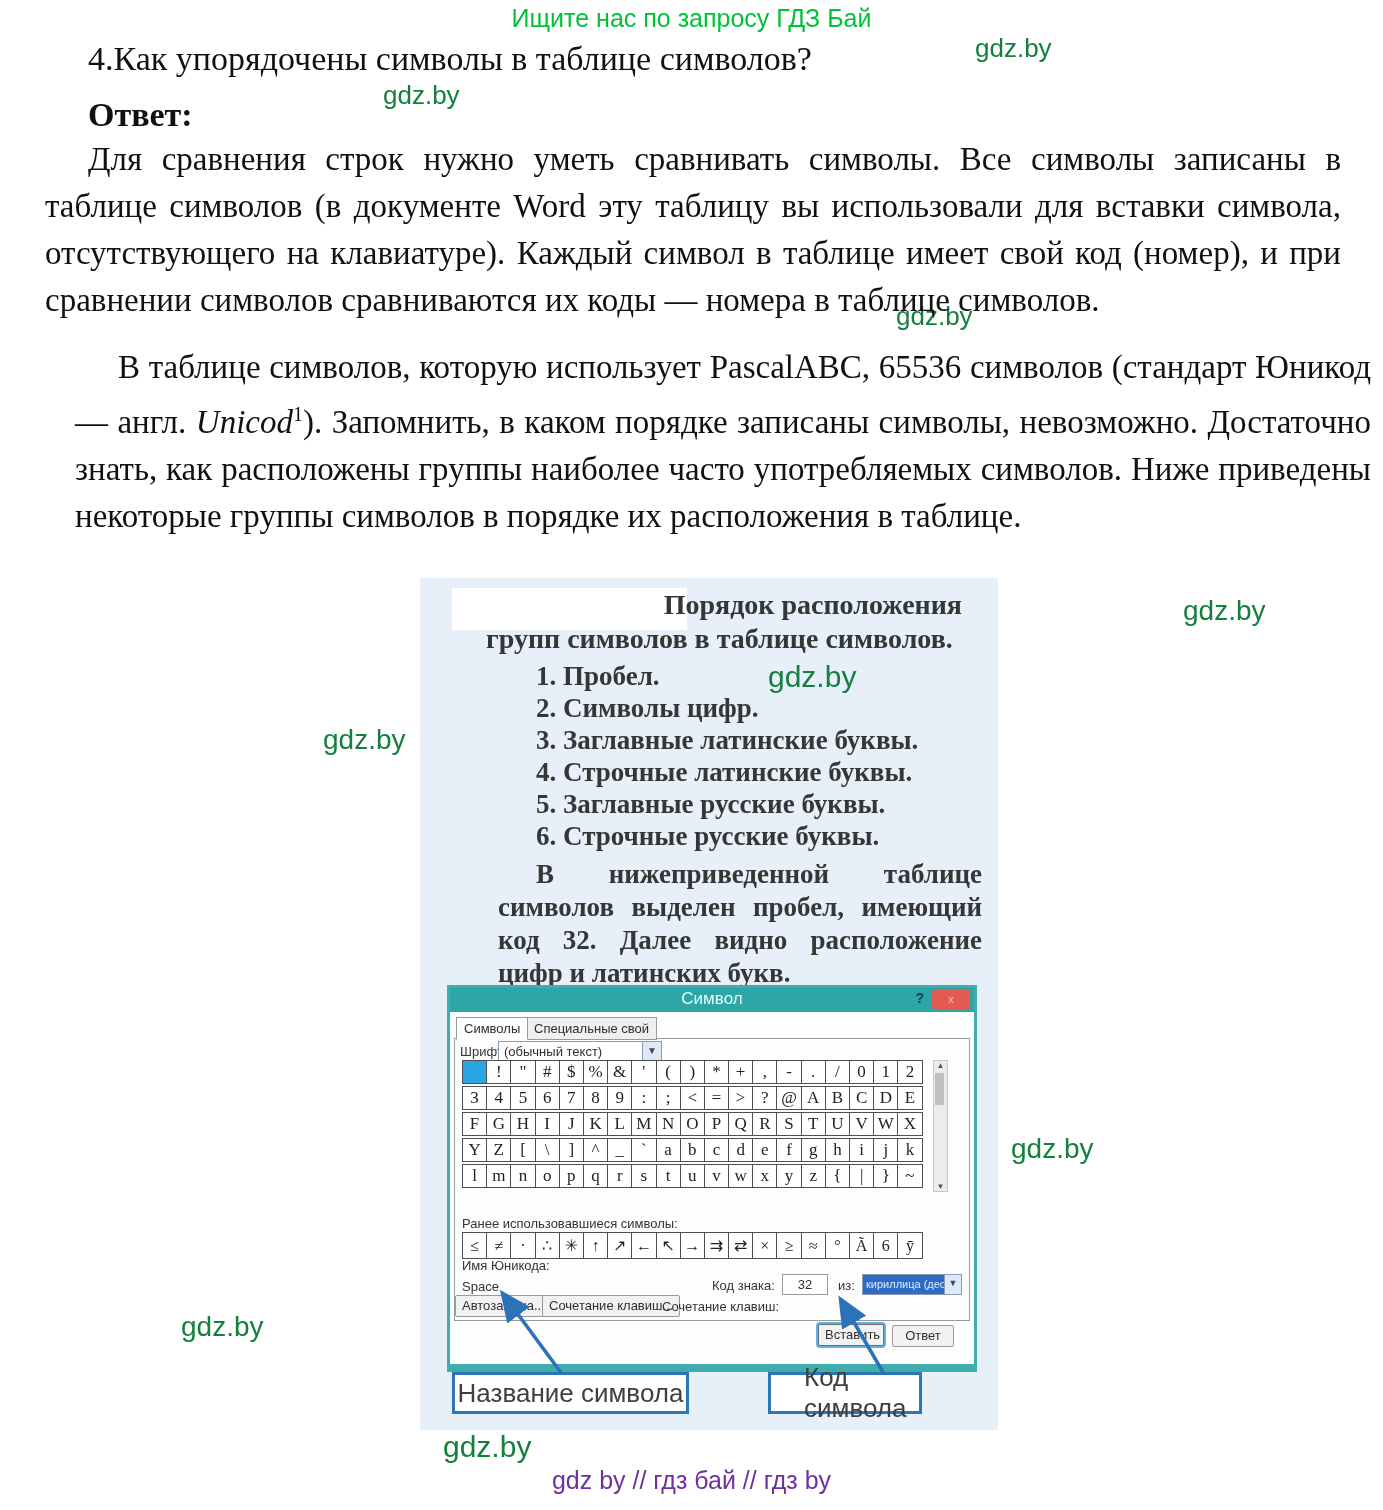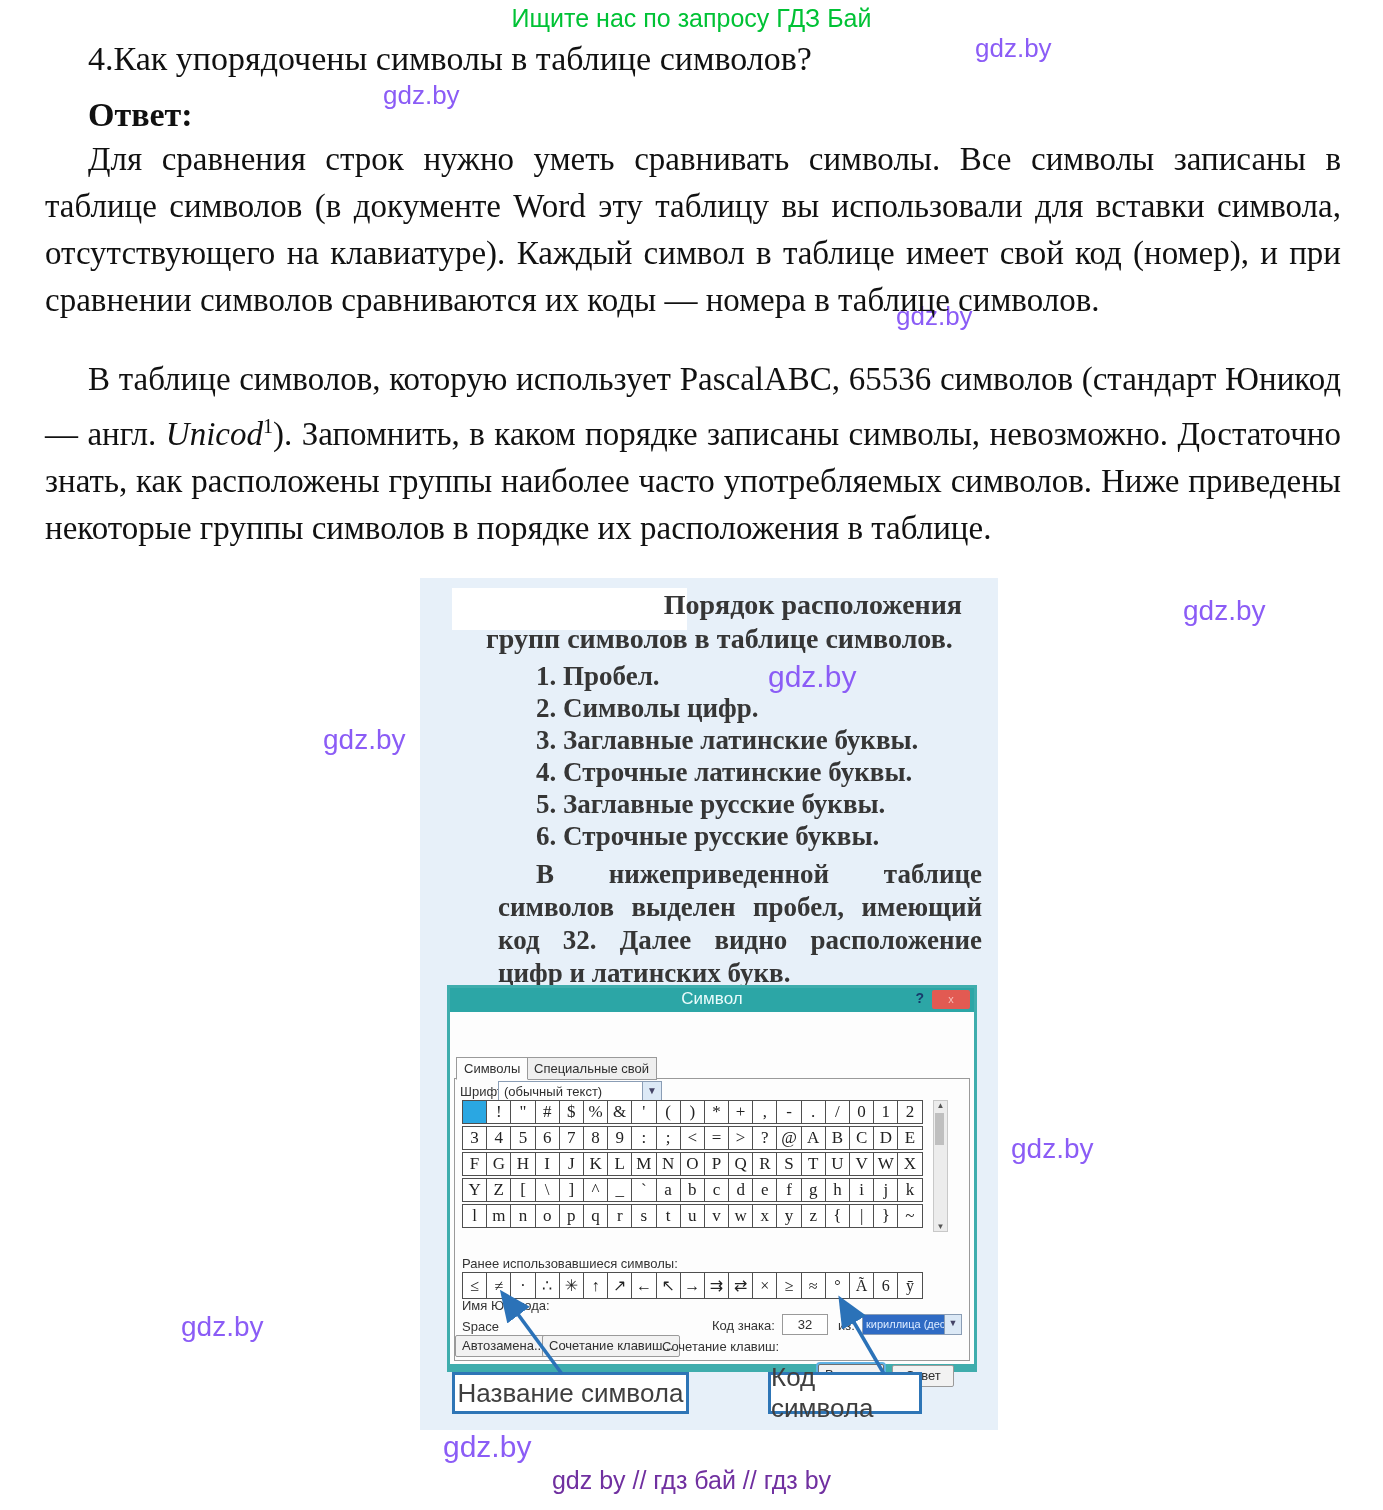--- a/index.html
+++ b/index.html
@@ -6,38 +6,38 @@
   .page{position:relative;width:1383px;height:1510px;background:#ffffff;overflow:hidden;
         font-family:"Liberation Serif",serif;color:#111;}
 
   
   .promo{position:absolute;top:4px;left:0;width:100%;text-align:center;
          font-family:"Liberation Sans",sans-serif;font-size:25px;color:#00c235;}
   .footer{position:absolute;top:1466px;left:0;width:100%;text-align:center;
           font-family:"Liberation Sans",sans-serif;font-size:25px;color:#7030a0;}
 
   
-  .wm{position:absolute;font-family:"Liberation Sans",sans-serif;color:#8b5cf6;white-space:nowrap;}
+  .wm{position:absolute;font-family:"Liberation Sans",sans-serif;color:#15803d;white-space:nowrap;}
   .w1{left:975px;top:33px;font-size:26px;}
   .w2{left:383px;top:80px;font-size:26px;}
   .w3{left:896px;top:301px;font-size:26px;}
   .w4{left:768px;top:660px;font-size:30px;}
   .w5{left:323px;top:724px;font-size:28px;}
   .w6{left:1183px;top:595px;font-size:28px;}
   .w7{left:1011px;top:1133px;font-size:28px;}
   .w8{left:181px;top:1311px;font-size:28px;}
   .w9{left:443px;top:1430px;font-size:30px;}
 
   
   .question{position:absolute;left:88px;top:40px;font-size:34px;}
   .answer-label{position:absolute;left:88px;top:96px;font-size:34px;font-weight:bold;}
   .para{position:absolute;left:45px;width:1296px;font-size:33px;line-height:47px;
         text-align:justify;text-indent:43px;}
   .para1{top:136px;}
-  .para2{top:356px;}
+  .para2{top:344px;margin-left:30px;}
   .para i{font-style:italic;}
   .para sup{font-size:20px;}
 
   
   .bluebox{position:absolute;left:420px;top:578px;width:578px;height:852px;background:#e7f0f9;}
   .white-patch{position:absolute;left:32px;top:10px;width:235px;height:42px;background:#ffffff;}
   .fig-text{font-weight:bold;color:#363636;}
   .fig-head1{position:relative;margin-top:10px;padding-right:36px;text-align:right;
              font-size:28px;line-height:34px;}
   .fig-head2{padding-left:66px;font-size:28px;line-height:34px;}
@@ -47,21 +47,21 @@
 
   
   .dialog{position:absolute;left:27px;top:407px;width:530px;height:387px;box-sizing:border-box;
           background:#fdfdfd;border:3px solid #3fadad;border-bottom-width:8px;
           font-family:"Liberation Sans",sans-serif;color:#2f2f2f;}
   .title-bar{position:relative;height:24px;background:#2ca6a6;}
   .title-text{position:absolute;left:0;width:100%;top:1px;text-align:center;color:#eafcfc;font-size:17px;}
   .help-btn{position:absolute;right:50px;top:2px;color:#173a6b;font-weight:bold;font-size:14px;cursor:default;}
   .close-btn{position:absolute;right:4px;top:2px;width:38px;height:19px;background:#e25a52;
              color:#f7bdb8;font-size:11px;text-align:center;line-height:19px;border-radius:2px;}
-  .dlg-body{position:relative;height:353px;font-size:13px;margin-top:40px;}
+  .dlg-body{position:relative;height:353px;font-size:13px;}
   .tabpage{position:absolute;left:4px;top:26px;width:514px;height:281px;border:1px solid #9a9a9a;background:#fdfdfd;}
   .tab{position:absolute;top:5px;padding:3px 7px;border:1px solid #9a9a9a;font-size:13px;background:#efefef;}
   .tab.active{left:6px;background:#fdfdfd;border-bottom-color:#fdfdfd;z-index:2;}
   .tab.inactive{left:76px;}
   .lbl{position:absolute;font-size:13px;color:#333;}
   .combo{position:absolute;left:48px;top:29px;width:164px;height:21px;border:1px solid #8a9db5;
          background:#fff;box-sizing:border-box;}
   .combo-value{position:absolute;left:5px;top:2px;font-size:13px;}
   .combo-arrow{position:absolute;right:0;top:0;width:18px;height:19px;background:#dce9f6;
                border-left:1px solid #8a9db5;text-align:center;line-height:17px;font-size:10px;color:#446;}
@@ -91,21 +91,21 @@
   .btn-shortcut{left:92px;top:283px;}
   .shortcut-label{left:212px;top:287px;}
   .btn-insert{left:368px;top:312px;width:66px;border:1px solid #6f6f6f;box-shadow:0 0 0 2px #5fb2e5;}
   .btn-cancel{left:442px;top:313px;width:62px;}
 
   
   .callout{position:absolute;height:42px;background:#ffffff;border:3px solid #2e75b6;box-sizing:border-box;
            font-family:"Liberation Sans",sans-serif;font-size:26px;color:#3f3f3f;
            display:flex;align-items:center;justify-content:center;}
   .callout-name{left:32px;top:794px;width:237px;}
-  .callout-code{left:348px;top:794px;width:154px;}
+  .callout-code{left:348px;top:794px;width:154px;padding-left:33px;}
   .arrow-layer{position:absolute;left:0;top:0;width:1383px;height:1510px;pointer-events:none;z-index:5;}
 </style>
 </head>
 <body>
 
 <div class="page">
 
   <div class="promo">Ищите нас по запросу ГДЗ Бай</div>
 
   <span class="wm w1">gdz.by</span>

